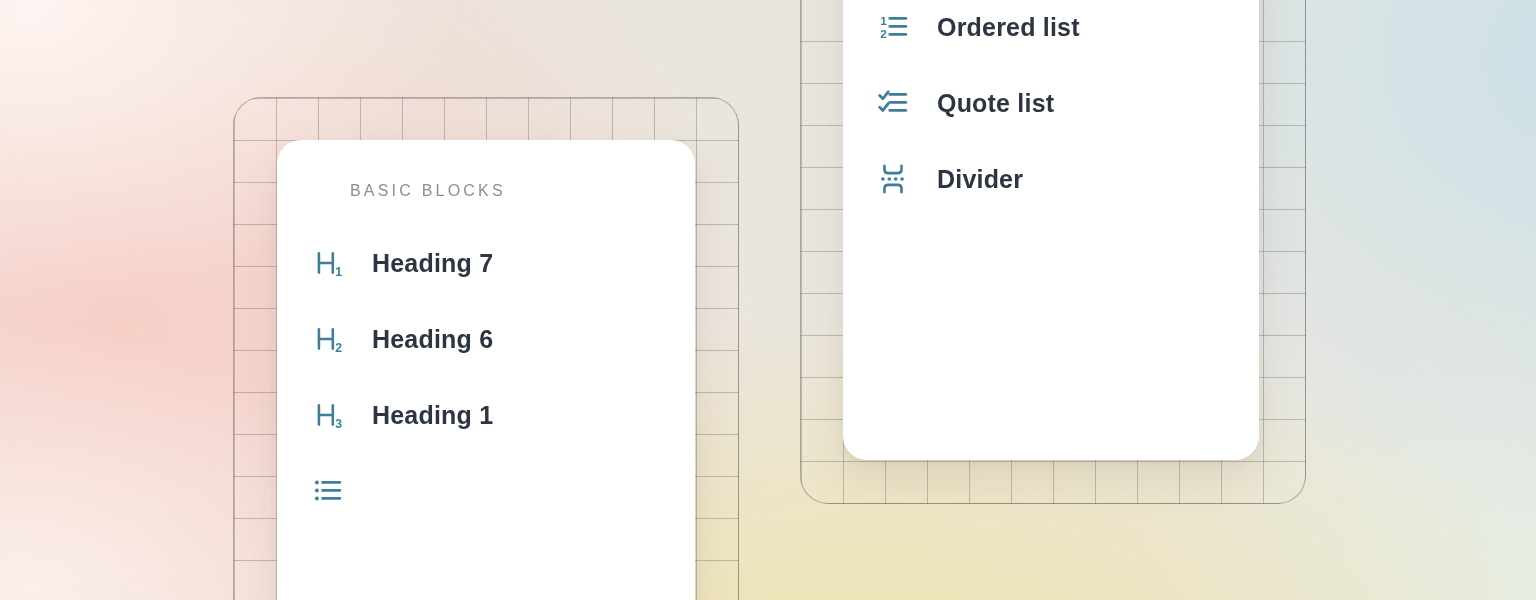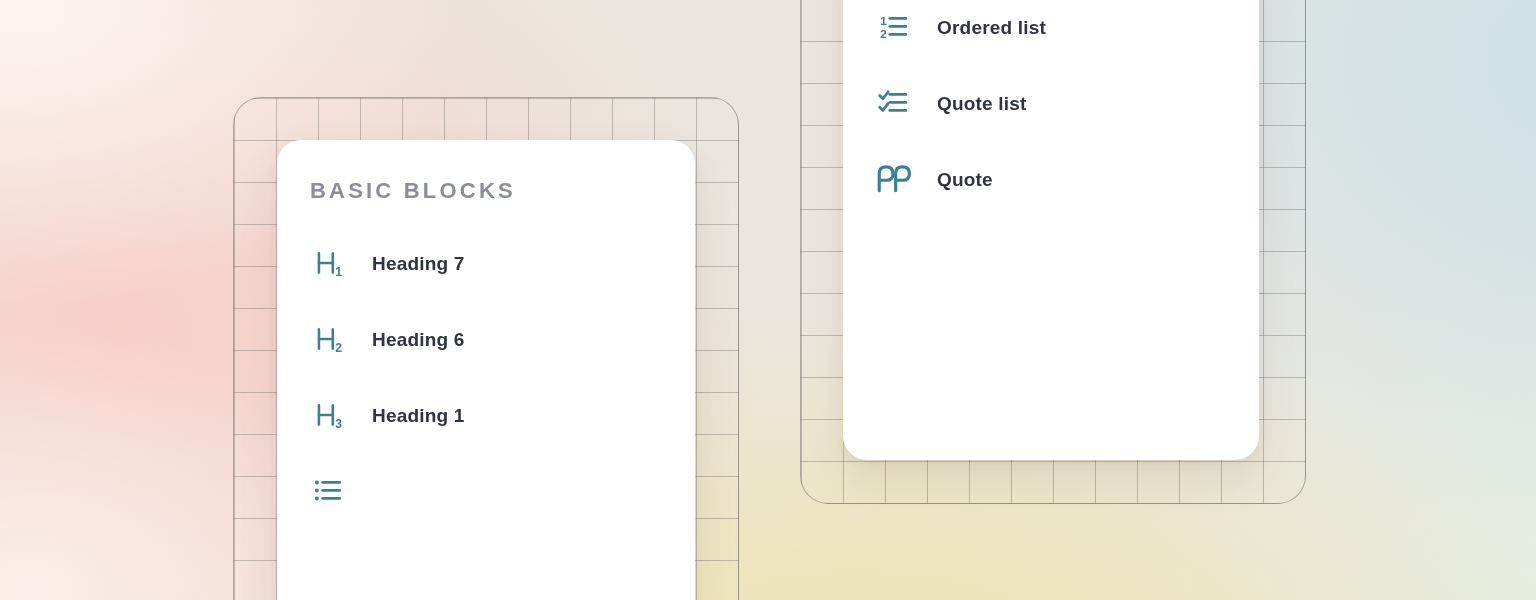--- a/index.html
+++ b/index.html
@@ -29,34 +29,34 @@
   .menu-card{
     position:absolute;
     background:#fff;
     border-radius:24px;
     box-shadow:0 18px 40px rgba(90,70,55,.10), 0 4px 10px rgba(90,70,55,.05);
     box-sizing:border-box;
   }
   #left-card{left:277px;top:140px;width:418px;height:503px;padding:42px 0 0 33px;}
   #right-card{left:843px;top:-60px;width:416px;height:520px;padding:49px 0 0 32px;}
   .section-label{
-    font-size:22px;font-weight:700;letter-spacing:3.2px;
-    color:var(--label-color,#8a8e97);line-height:17px;
+    font-size:16px;font-weight:400;letter-spacing:3.2px;
+    color:var(--label-color,#8a8e97);line-height:17px;margin-left:40px;
   }
   #left-card .menu-items{margin-top:26px;}
   .menu-item{
     display:flex;align-items:center;height:76px;cursor:pointer;
   }
   .menu-item .icon-slot{
     width:36px;display:flex;align-items:center;justify-content:center;
     margin-right:26px;flex:0 0 36px;
   }
   .menu-item .icon-slot svg{display:block;}
   .menu-item .item-label{
-    font-size:19px;font-weight:700;color:var(--text-color,#2c3541);
+    font-size:25px;font-weight:700;color:var(--text-color,#2c3541);
     letter-spacing:.2px;line-height:1;white-space:nowrap;
   }
 </style>
 </head>
 <body>
 
 <div id="left-grid" class="grid-backdrop"></div>
 <div id="right-grid" class="grid-backdrop"></div>
 
 <div id="left-card" class="menu-card">
@@ -143,23 +143,27 @@
               <path d="M12 22H27"></path>
               <path d="M2.5 8 L5.5 11 L10.5 4.5"></path>
               <path d="M2.5 19 L5.5 22 L10.5 15.5"></path>
             </g>
           </svg>
         </span>
         <span class="item-label">Quote list</span>
       </div>
       <div class="menu-item">
         <span class="icon-slot">
-          <svg width="36" height="32" viewBox="0 0 34 30">
-            <g fill="none" stroke="#3d7e99" stroke-linecap="round" stroke-linejoin="round" stroke-width="3">
-              <path d="M4 26 V10 Q4 3.5 10.5 3.5 Q17 3.5 17 10 Q17 16.2 10.5 16.2 H4"></path>
-              <path d="M19.5 26 V10 Q19.5 3.5 26 3.5 Q32.5 3.5 32.5 10 Q32.5 16.2 26 16.2 H19.5"></path>
+          <svg width="32" height="32" viewBox="0 0 30 30">
+            <g fill="none" stroke="#3d7e99" stroke-linecap="round" stroke-linejoin="round" stroke-width="2.4">
+              <path d="M7 2.5 V6 Q7 9.5 10.5 9.5 H19.5 Q23 9.5 23 6 V2.5"></path>
+              <path d="M7 27.5 V24 Q7 20.5 10.5 20.5 H19.5 Q23 20.5 23 24 V27.5"></path>
             </g>
+            <circle cx="5.5" cy="15" r="1.7" fill="#3d7e99"></circle>
+            <circle cx="11.5" cy="15" r="1.7" fill="#3d7e99"></circle>
+            <circle cx="17.5" cy="15" r="1.7" fill="#3d7e99"></circle>
+            <circle cx="23.5" cy="15" r="1.7" fill="#3d7e99"></circle>
           </svg>
         </span>
-        <span class="item-label">Quote</span>
+        <span class="item-label">Divider</span>
       </div>
     </div>
 </div>
 
 </body></html>

